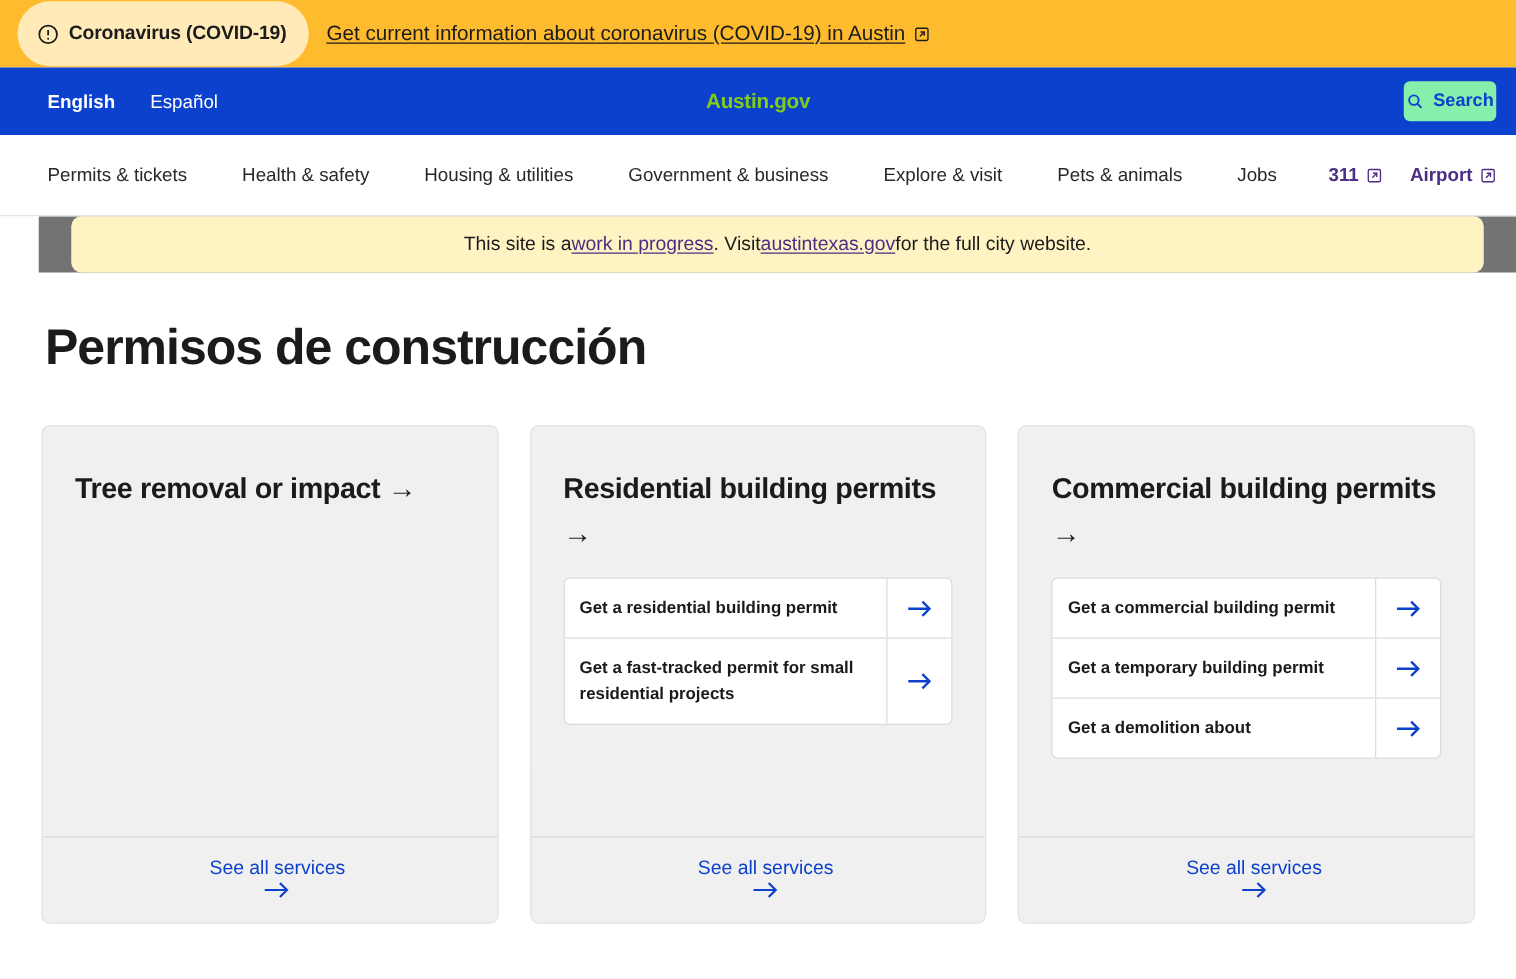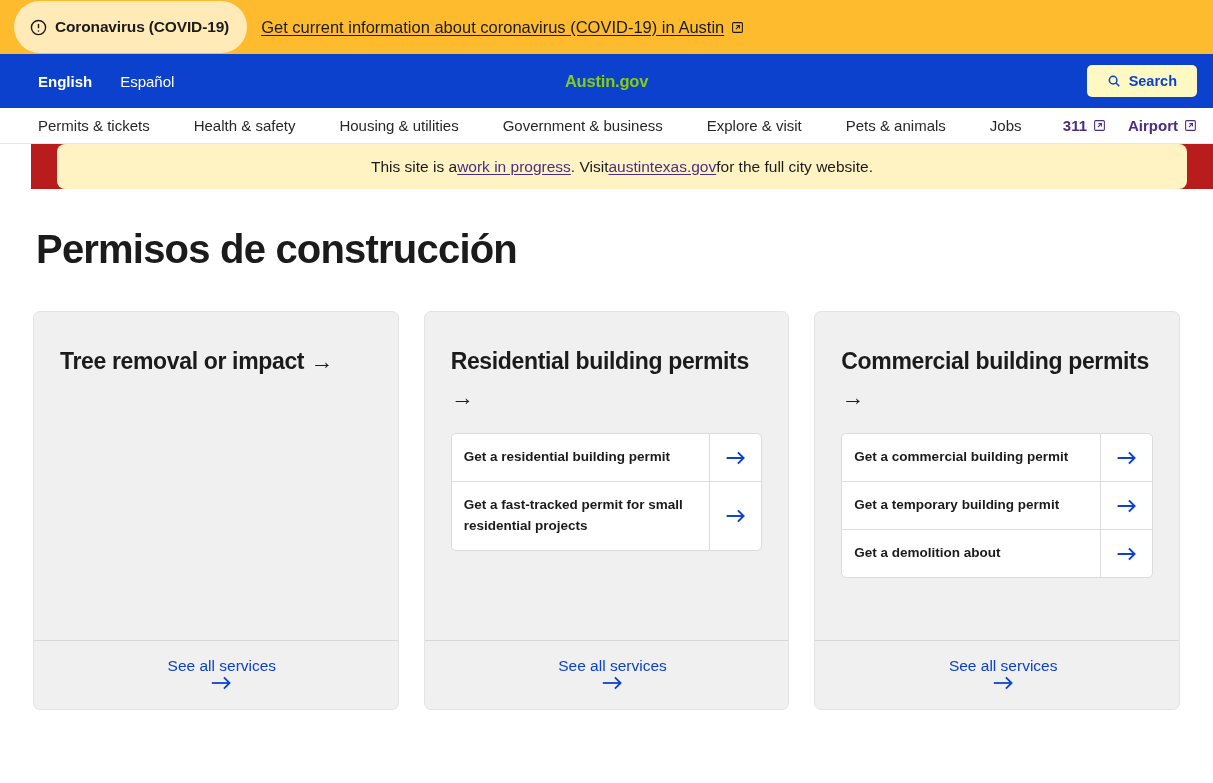--- a/index.html
+++ b/index.html
@@ -76,40 +76,40 @@
     font-weight: bold;
     color: #84cc16;
     letter-spacing: -0.2px;
     pointer-events: none;
   }
   .search-btn {
     position: absolute;
     right: 16px;
     top: 11px;
     height: 32px;
-    background: #fef9c3;
+    background: #86efac;
     border: none;
     border-radius: 5px;
     display: flex;
     align-items: center;
     gap: 8px;
-    padding: 0 20px;
+    padding: 0 2px;
     cursor: pointer;
     z-index: 2;
   }
   .search-btn .label {
     font-size: 14.5px;
     font-weight: bold;
     color: #0b41cd;
   }
   .search-icon { width: 14px; height: 14px; display: block; }
 
   
   .main-nav {
-    height: 36px;
+    height: 65px;
     background: #ffffff;
     display: flex;
     align-items: center;
     padding: 0 16px 0 38px;
     border-bottom: 1px solid #e4e6ea;
     position: relative;
   }
   .nav-items { display: flex; align-items: center; gap: 44px; }
   .nav-item {
     font-size: 15px;
@@ -129,21 +129,21 @@
     color: #4b2e83;
     display: flex;
     align-items: center;
     gap: 6px;
     cursor: pointer;
     white-space: nowrap;
   }
   .nav-ext.bold { font-weight: bold; }
 
   
-  .wip-wrap { padding: 0 8px; background: #b91c1c; margin-left: 31px; }
+  .wip-wrap { padding: 0 8px; background: #737373; margin-left: 31px; }
   .wip {
     margin: 0 18px;
     background: #fff3c4;
     border-radius: 8px;
     height: 45px;
     display: flex;
     align-items: center;
     justify-content: center;
     font-size: 15.5px;
     color: #1b1b1b;

